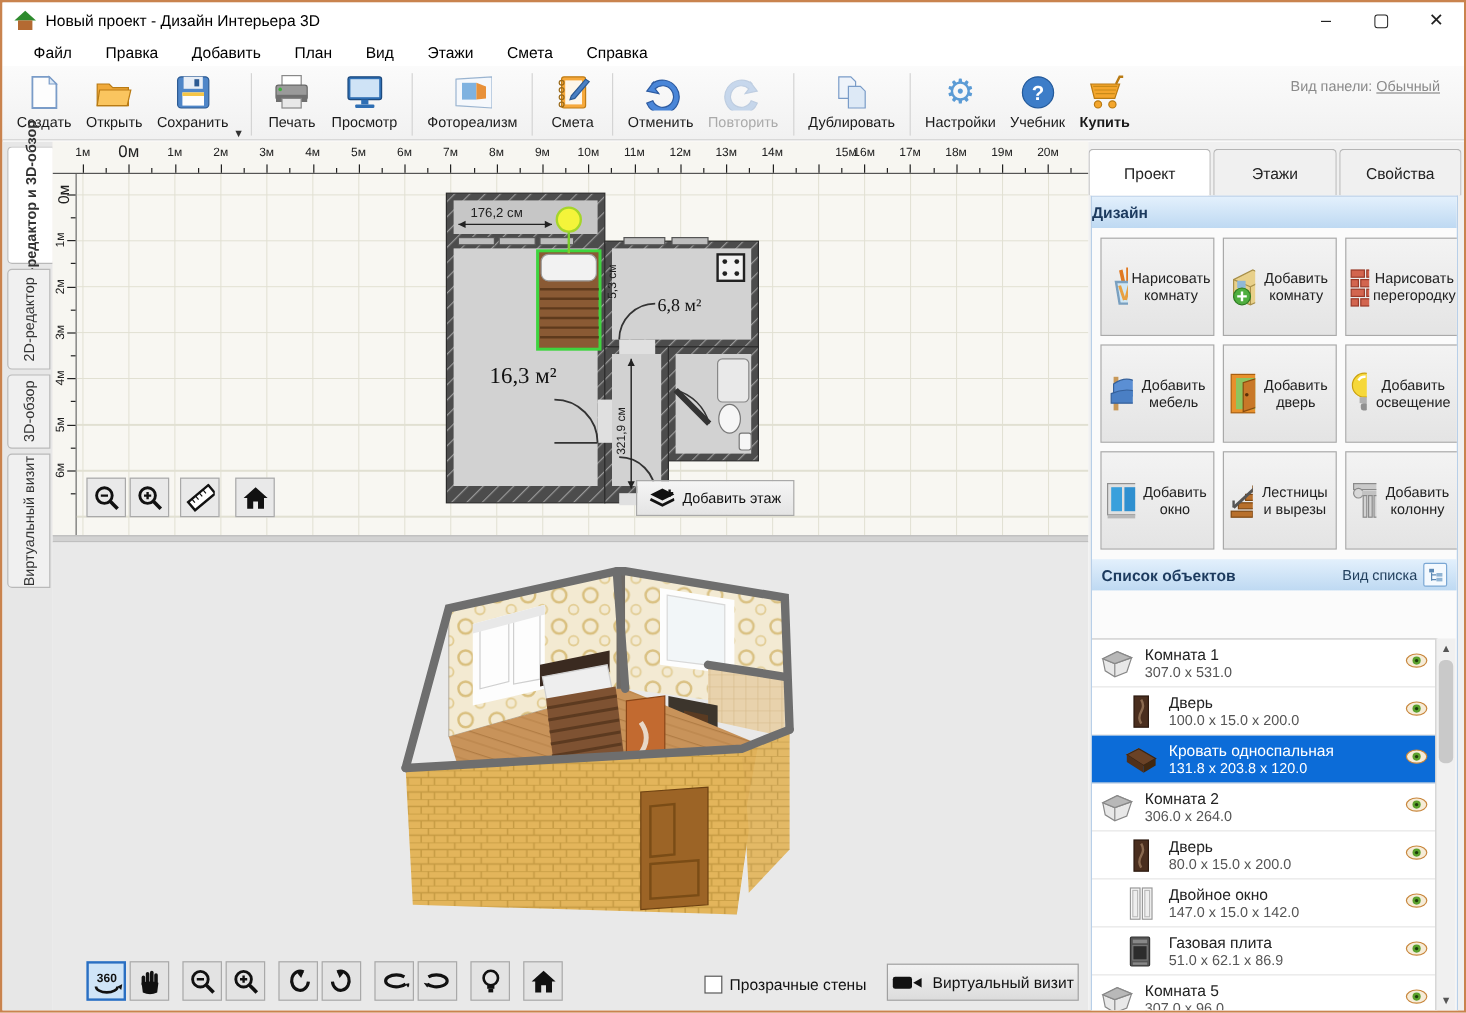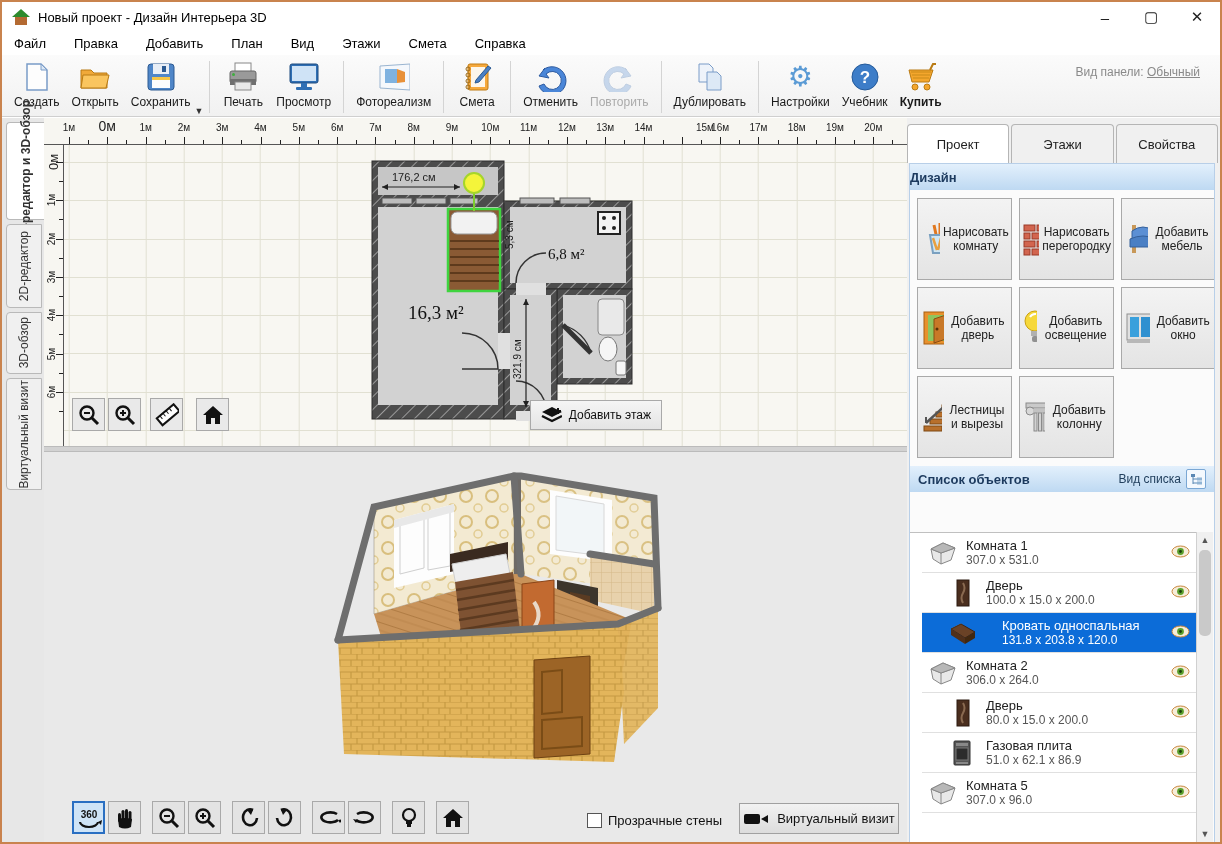--- a/index.html
+++ b/index.html
@@ -9,21 +9,21 @@
   
   .titlebar { position:absolute; left:0; top:0; width:100%; height:30px; background:#fff; display:flex; align-items:center; }
   .app-icon { width:18px; height:16px; margin:0 8px 0 10px; position:relative; }
   .app-icon .roof { position:absolute; left:0; top:0; width:0; height:0; border-left:9px solid transparent; border-right:9px solid transparent; border-bottom:8px solid #2e8b2e; }
   .app-icon .base { position:absolute; left:3px; top:8px; width:12px; height:8px; background:#b46a32; }
   .title-text { font-size:13px; color:#000; }
   .win-controls { margin-left:auto; display:flex; }
   .win-btn { width:46px; height:28px; display:flex; align-items:center; justify-content:center; font-size:15px; color:#222; cursor:default; }
 
   
-  .menubar { position:absolute; left:0; top:30px; width:100%; height:23px; background:#fff; display:flex; align-items:center; padding-left:10px; gap:24px; }
+  .menubar { position:absolute; left:0; top:30px; width:100%; height:23px; background:#fff; display:flex; align-items:center; padding-left:24px; gap:24px; }
   .menu-item { font-size:13px; color:#000; padding:2px 2px; }
 
   
   .toolbar { position:absolute; left:0; top:53px; width:100%; height:62px; background:linear-gradient(#fbfbfb,#f1f1f1); border-bottom:1px solid #cfcfcf; display:flex; align-items:flex-start; padding:4px 6px 0 6px; }
   .tb-btn { display:flex; flex-direction:column; align-items:center; justify-content:flex-start; min-width:54px; padding:2px 6px; height:54px; }
   .tb-icon { width:32px; height:32px; display:flex; align-items:center; justify-content:center; }
   .tb-label { font-size:12px; color:#1a1a1a; margin-top:2px; white-space:nowrap; }
   .tb-label.bold { font-weight:bold; }
   .tb-label.disabled { color:#aaa; }
   .tb-sep { width:1px; height:52px; background:#d4d4d4; margin:2px 6px; }
@@ -86,22 +86,22 @@
   .sec-header { height:26px; background:linear-gradient(#e3f0fc,#bed9f2); display:flex; align-items:center; padding:0 0; font-size:13px; font-weight:bold; color:#1c3a5e; }
   .design-grid { display:grid; grid-template-columns:repeat(3,95px); grid-auto-rows:82px; gap:7px; padding:8px 7px; }
   .dz-btn { background:linear-gradient(#f3f3f3,#e4e4e4); border:1px solid #a9a9a9; display:flex; flex-direction:row; align-items:center; justify-content:center; gap:3px; padding:2px; }
   .dz-btn .lbl { font-size:12px; color:#222; text-align:center; line-height:1.2; }
   .sec-header2 { height:26px; background:linear-gradient(#e3f0fc,#bed9f2); display:flex; align-items:center; padding:0 8px; }
   .sec-header2 .t { font-size:13px; font-weight:bold; color:#1c3a5e; }
   .sec-header2 .r { margin-left:auto; font-size:12px; color:#22405e; display:flex; align-items:center; gap:5px; }
   .lv-btn { width:20px; height:20px; background:#f4f9fe; border:1px solid #7aa7d4; border-radius:2px; display:flex; align-items:center; justify-content:center; }
 
   .obj-list { position:absolute; left:0; top:368px; width:288px; bottom:0; background:#fff; border-top:1px solid #c0c0c0; overflow:hidden; }
-  .obj-row { position:relative; height:40px; border-bottom:1px solid #e0e0e0; display:flex; align-items:center; background:#fff;margin-left:12px; }
-  .obj-row.selected { background:#0c6cd8;gap:16px; }
+  .obj-row { position:relative; height:40px; border-bottom:1px solid #e0e0e0; display:flex; align-items:center; background:#fff; }
+  .obj-row.selected { background:#0c6cd8; }
   .obj-ic { width:34px; display:flex; justify-content:center; flex-shrink:0; margin-left:4px; }
   .obj-row.indent .obj-ic { margin-left:24px; }
   .obj-txt { display:flex; flex-direction:column; justify-content:center; margin-left:6px; overflow:hidden; }
   .obj-name { font-size:13px; color:#222; white-space:nowrap; }
   .obj-dims { font-size:12px; color:#555; white-space:nowrap; }
   .obj-row.selected .obj-name, .obj-row.selected .obj-dims { color:#fff; }
   .obj-eye { margin-left:auto; margin-right:8px; flex-shrink:0; }
 
   .scrollbar { position:absolute; right:1px; top:368px; bottom:0; width:17px; background:#f0f0f0; border-left:1px solid #d0d0d0; }
   .sb-arrow { position:absolute; left:0; width:16px; height:16px; display:flex; align-items:center; justify-content:center; font-size:9px; color:#555; }
@@ -685,20 +685,31 @@
         <div class="sec-header">Дизайн</div>
 
         <div class="design-grid">
           <div class="dz-btn">
             <svg width="34" height="36">
                 <path d="M14 4 l3 14 M20 2 l0 16 M24 5 l-3 13" stroke="#e07820" stroke-width="3"></path>
                 <path d="M10 14 h16 l-3 18 h-10 z" fill="#cfe6f4" stroke="#7aa0c0" stroke-width="2"></path>
                 <path d="M13 17 l4 12 M21 17 l-3 12" stroke="#e8a040" stroke-width="2.5"></path>
               </svg>
             <div class="lbl">Нарисовать комнату</div>
+          </div>
+          <div class="dz-btn">
+            <svg width="40" height="36">
+                <path d="M6 12 L22 4 l14 6 v16 l-16 7 -14 -6 z" fill="#e8d08a" stroke="#a8904a"></path>
+                <path d="M6 12 l14 6 v15" fill="none" stroke="#a8904a"></path>
+                <path d="M20 18 L36 10" stroke="#a8904a"></path>
+                <rect x="9" y="13" width="7" height="6" fill="#90b8d8"></rect>
+                <circle cx="13" cy="26" r="7" fill="#4fae3f" stroke="#2d7c22"></circle>
+                <path d="M13 22 v8 M9 26 h8" stroke="#fff" stroke-width="2"></path>
+              </svg>
+            <div class="lbl">Добавить комнату</div>
           </div>
           <div class="dz-btn">
             <svg width="38" height="34">
                 <g fill="#d2654f" stroke="#9a3a28">
                   <rect x="2" y="3" width="11" height="6"></rect>
                   <rect x="15" y="3" width="11" height="6"></rect>
                   <rect x="28" y="3" width="8" height="6"></rect>
                   <rect x="2" y="11" width="6" height="6"></rect>
                   <rect x="10" y="11" width="11" height="6"></rect>
                   <rect x="23" y="11" width="11" height="6"></rect>
@@ -879,20 +890,39 @@
                 <span class="obj-dims">80.0 x 15.0 x 200.0</span>
               </div>
               <div class="obj-eye"><svg width="19" height="13">
                   <ellipse cx="9.5" cy="6.5" rx="8.5" ry="5.5" fill="#f6ecd8" stroke="#c8863c"></ellipse>
                   <circle cx="9.5" cy="6.5" r="3.4" fill="#5aa02c"></circle>
                   <circle cx="9.5" cy="6.5" r="1.4" fill="#1e3c0c"></circle>
                 </svg></div>
             </div>
             <div class="obj-row indent">
               <div class="obj-ic">
+                <svg width="20" height="28">
+                  <rect x="1" y="1" width="8" height="26" fill="#f8f8f8" stroke="#999"></rect>
+                  <rect x="11" y="1" width="8" height="26" fill="#f8f8f8" stroke="#999"></rect>
+                  <rect x="3" y="3" width="4" height="22" fill="#eee" stroke="#bbb"></rect>
+                  <rect x="13" y="3" width="4" height="22" fill="#eee" stroke="#bbb"></rect>
+                </svg>
+              </div>
+              <div class="obj-txt">
+                <span class="obj-name">Двойное окно</span>
+                <span class="obj-dims">147.0 x 15.0 x 142.0</span>
+              </div>
+              <div class="obj-eye"><svg width="19" height="13">
+                  <ellipse cx="9.5" cy="6.5" rx="8.5" ry="5.5" fill="#f6ecd8" stroke="#c8863c"></ellipse>
+                  <circle cx="9.5" cy="6.5" r="3.4" fill="#5aa02c"></circle>
+                  <circle cx="9.5" cy="6.5" r="1.4" fill="#1e3c0c"></circle>
+                </svg></div>
+            </div>
+            <div class="obj-row indent">
+              <div class="obj-ic">
                 <svg width="22" height="28">
                   <rect x="2" y="2" width="16" height="24" rx="1" fill="#555" stroke="#333"></rect>
                   <rect x="4" y="4" width="12" height="3" fill="#888"></rect>
                   <rect x="4" y="9" width="12" height="12" fill="#2c2c2c" stroke="#777"></rect>
                   <rect x="4" y="23" width="12" height="2" fill="#888"></rect>
                 </svg>
               </div>
               <div class="obj-txt">
                 <span class="obj-name">Газовая плита</span>
                 <span class="obj-dims">51.0 x 62.1 x 86.9</span>

